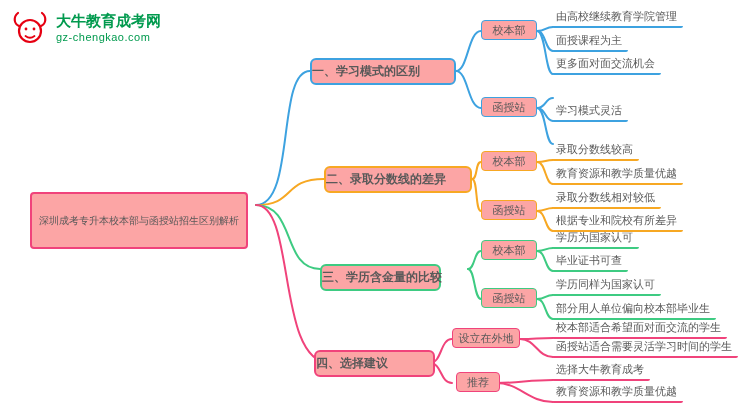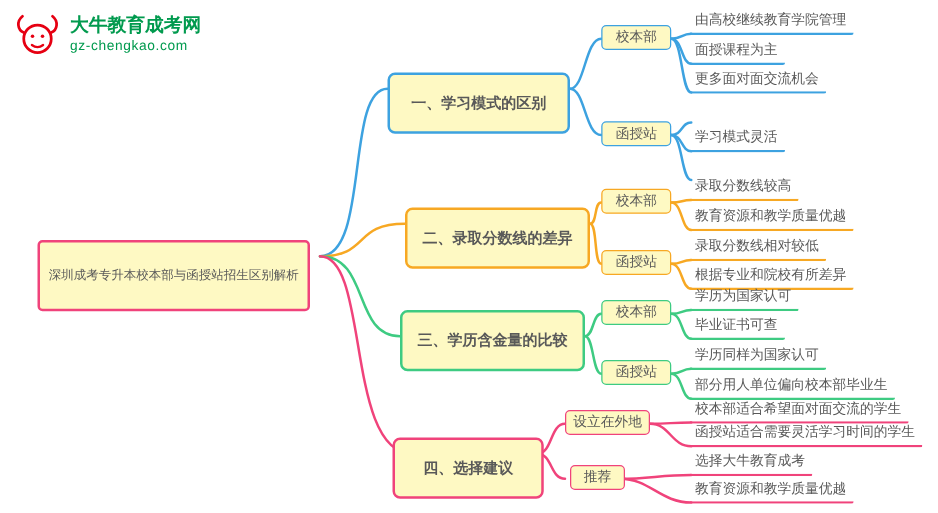--- a/index.html
+++ b/index.html
@@ -2,24 +2,24 @@
 <html><head>
 <meta charset="utf-8">
 <style>
   html,body{margin:0;padding:0;background:#ffffff;}
   body{width:750px;height:410px;position:relative;overflow:hidden;
        font-family:"Liberation Sans","DejaVu Sans",sans-serif;}
   .canvas{position:absolute;left:0;top:0;width:750px;height:410px;}
   svg.links{position:absolute;left:0;top:0;}
   svg.links path{fill:none;stroke-width:2;stroke-linecap:round;}
   .s0{stroke:#3da2e0}.s1{stroke:#f7a823}.s2{stroke:#3ecb82}.s3{stroke:#f0437b}
-  .node{position:absolute;background:#fef9c3;white-space:nowrap;color:#595959;box-sizing:border-box;}
+  .node{position:absolute;background:#fca5a5;white-space:nowrap;color:#595959;box-sizing:border-box;}
   .root{border:2px solid #f0437b;border-radius:4px;font-size:10px;line-height:13px;padding:20px 7px;z-index:3;}
-  .main{border:2px solid;border-radius:6px;font-size:12px;line-height:15px;padding:15px 0;
-        text-align:center;font-weight:600;z-index:3;}
+  .main{border:2px solid;border-radius:6px;font-size:12px;line-height:15px;padding:4px 0;
+        text-align:left;font-weight:600;z-index:3;}
   .group{border:1.5px solid;border-radius:4px;font-size:11px;line-height:14px;padding:2px 0;
          text-align:center;z-index:3;}
   .leaf{font-size:11px;line-height:14px;padding:2px 6px 3px 4px;border-bottom:2px solid;
         border-radius:0 0 2px 2px;background:transparent;z-index:3;}
   .b0{border-color:#3da2e0}.b1{border-color:#f7a823}.b2{border-color:#3ecb82}.b3{border-color:#f0437b}
   .logo{position:absolute;left:10px;top:8px;display:flex;gap:6px;align-items:flex-start;z-index:4;}
   .logo-text{display:flex;flex-direction:column;gap:2px;padding-top:4px;}
   .logo-title{color:#019a4e;font-weight:bold;font-size:15px;line-height:17px;}
   .logo-domain{color:#019a4e;font-size:11px;line-height:13px;letter-spacing:.5px;}
 </style>
@@ -83,21 +83,21 @@
     <div class="logo-text">
       <div class="logo-title">大牛教育成考网</div>
       <div class="logo-domain">gz-chengkao.com</div>
     </div>
   </div>
 
   <div class="node root" style="left:30px;top:192px;">深圳成考专升本校本部与函授站招生区别解析</div>
 
   <div class="node main b0" style="left:310px;top:58px;width:146px;">一、学习模式的区别</div>
   <div class="node main b1" style="left:324px;top:166px;width:148px;">二、录取分数线的差异</div>
-  <div class="node main b2" style="left:320px;top:248px;width:148px;">三、学历含金量的比较</div>
+  <div class="node main b2" style="left:320px;top:264px;width:121px;">三、学历含金量的比较</div>
   <div class="node main b3" style="left:314px;top:350px;width:121px;">四、选择建议</div>
 
   <div class="node group b0" style="left:481px;top:20px;width:56px;">校本部</div>
   <div class="node group b0" style="left:481px;top:97px;width:56px;">函授站</div>
   <div class="node group b1" style="left:481px;top:151px;width:56px;">校本部</div>
   <div class="node group b1" style="left:481px;top:200px;width:56px;">函授站</div>
   <div class="node group b2" style="left:481px;top:240px;width:56px;">校本部</div>
   <div class="node group b2" style="left:481px;top:288px;width:56px;">函授站</div>
   <div class="node group b3" style="left:452px;top:328px;width:68px;">设立在外地</div>
   <div class="node group b3" style="left:456px;top:372px;width:44px;">推荐</div>

